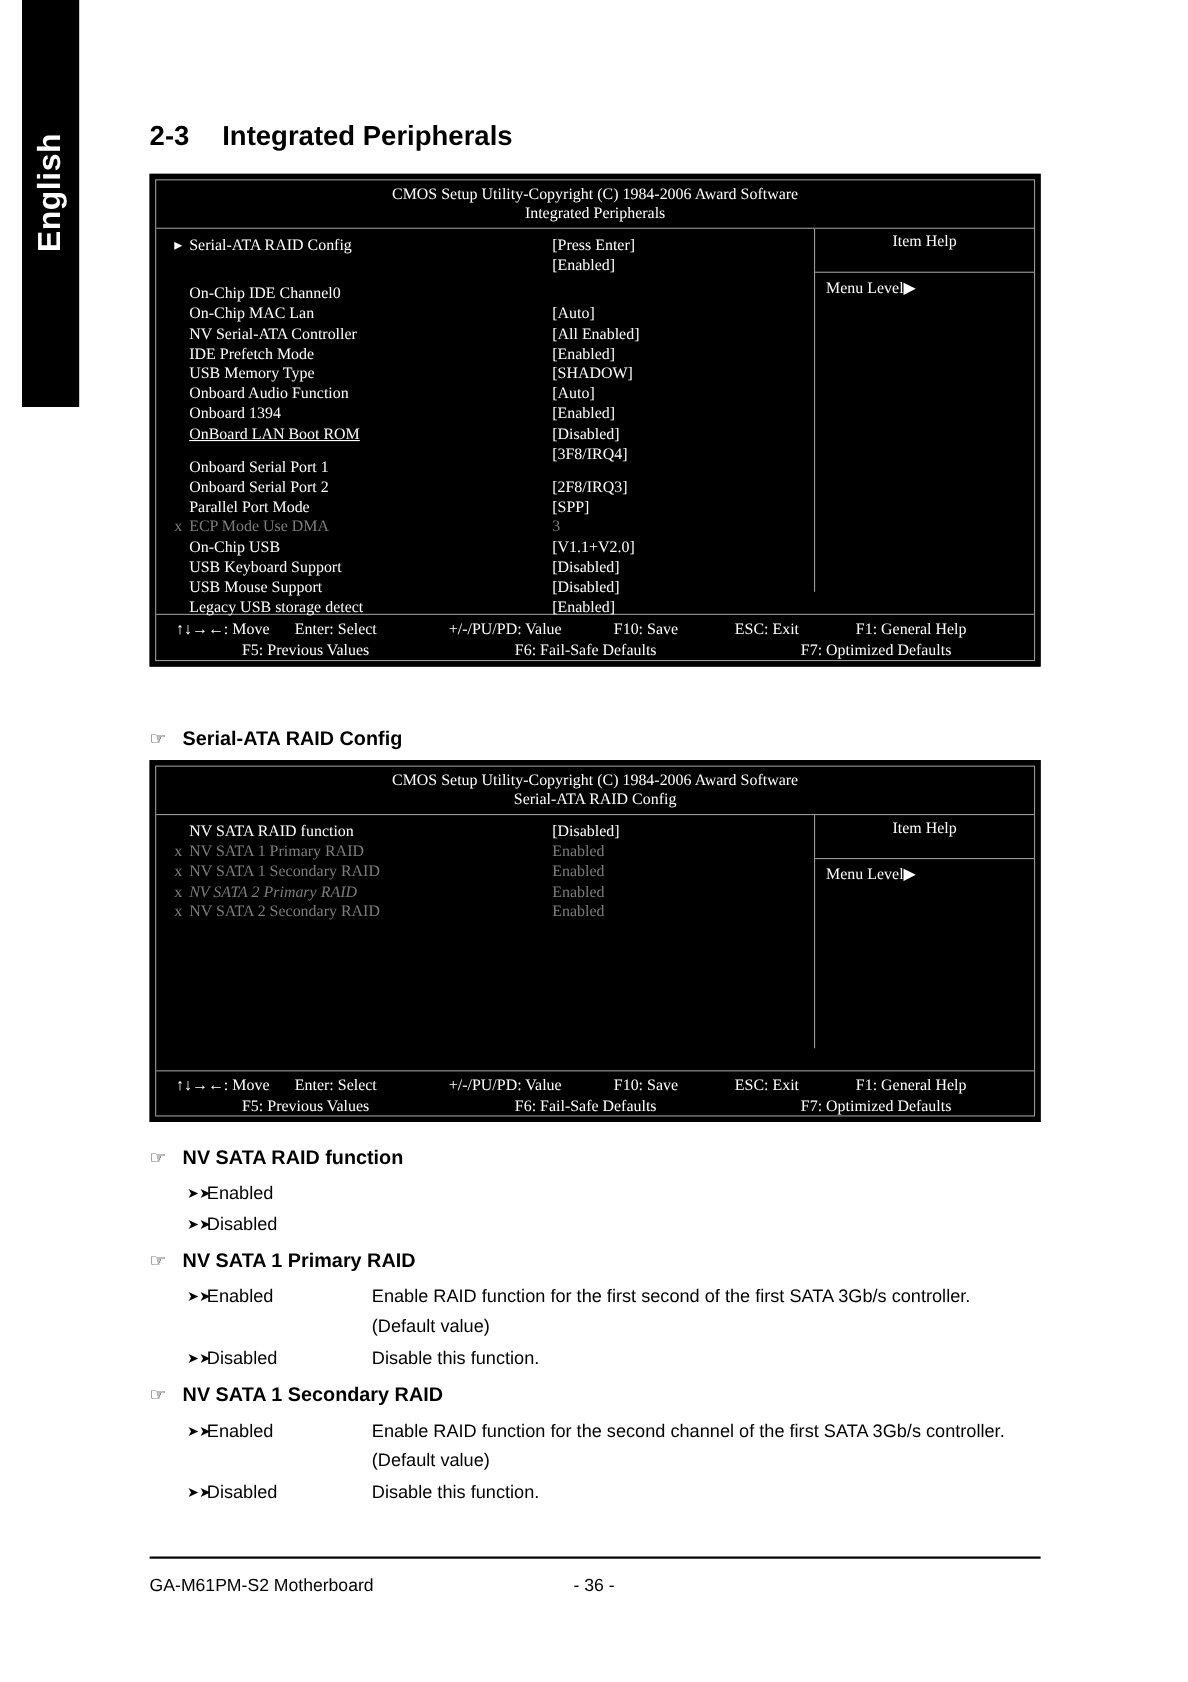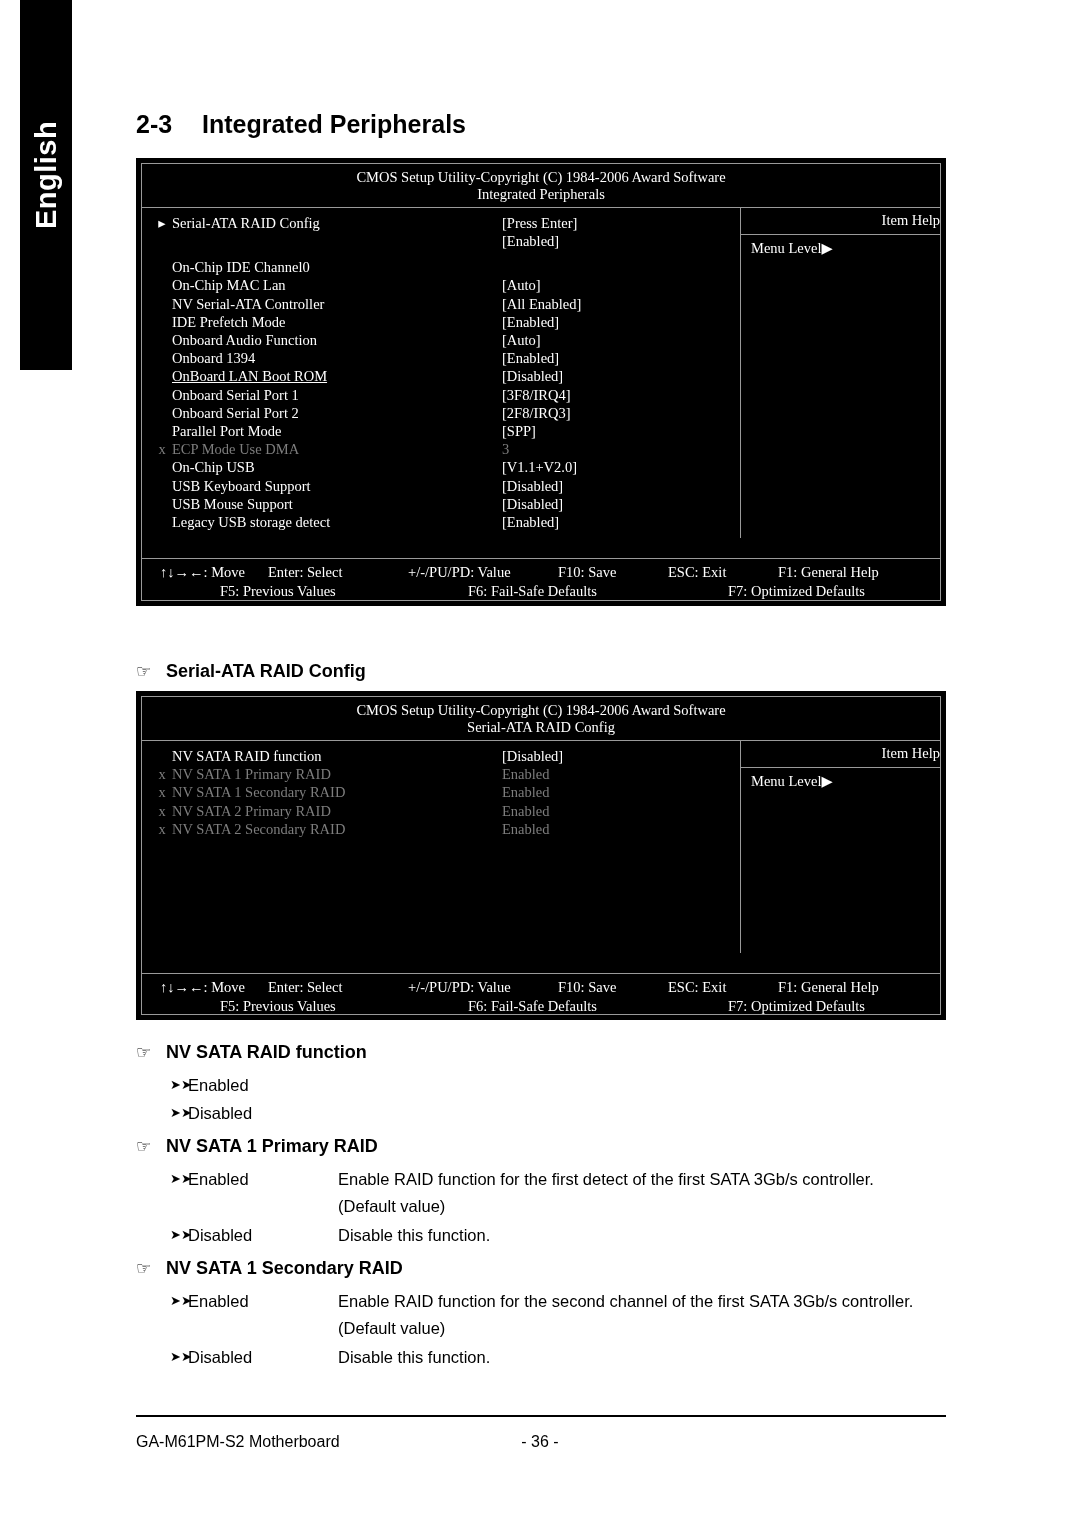--- a/index.html
+++ b/index.html
@@ -92,24 +92,24 @@
     flex: 0 0 auto;
     padding-top: 6px;
   }
   .bios .right-col {
     position: relative;
     flex: 1 1 auto;
     border-left: 1px solid #9a9a9a;
     padding-top: 2px;
   }
   .bios .itemhelp-title {
-    text-align: right;
+    text-align: center;
     font-size: 14.5px;
     border-bottom: 1px solid #9a9a9a;
-    padding: 2px 0 5px 0;
+    padding: 2px 0 18px 0;
   }
   .bios .menulevel {
     font-size: 14.5px;
     padding: 5px 0 0 10px;
   }
   .row {
     display: flex;
     font-size: 14.5px;
     line-height: 18.2px;
     white-space: nowrap;
@@ -238,36 +238,41 @@
             <span class="name" style="width: 330px;">NV Serial-ATA Controller</span>
             <span class="val">[All Enabled]</span>
           </div>
           <div class="row">
             <span class="mark"></span>
             <span class="name" style="width: 330px;">IDE Prefetch Mode</span>
             <span class="val">[Enabled]</span>
           </div>
           <div class="row">
             <span class="mark"></span>
+            <span class="name" style="width: 330px;">USB Memory Type</span>
+            <span class="val">[SHADOW]</span>
+          </div>
+          <div class="row">
+            <span class="mark"></span>
             <span class="name" style="width: 330px;">Onboard Audio Function</span>
             <span class="val">[Auto]</span>
           </div>
           <div class="row">
             <span class="mark"></span>
             <span class="name" style="width: 330px;">Onboard 1394</span>
             <span class="val">[Enabled]</span>
           </div>
           <div class="row">
             <span class="mark"></span>
             <span class="name" style="width: 330px; text-decoration: underline;">OnBoard LAN Boot ROM</span>
             <span class="val">[Disabled]</span>
           </div>
           <div class="row">
             <span class="mark"></span>
-            <span class="name" style="width: 330px;">Onboard Serial Port 1</span>
+            <span class="name" style="width: 330px; margin-top: 12px;">Onboard Serial Port 1</span>
             <span class="val">[3F8/IRQ4]</span>
           </div>
           <div class="row">
             <span class="mark"></span>
             <span class="name" style="width: 330px;">Onboard Serial Port 2</span>
             <span class="val">[2F8/IRQ3]</span>
           </div>
           <div class="row">
             <span class="mark"></span>
             <span class="name" style="width: 330px;">Parallel Port Mode</span>
@@ -348,21 +353,21 @@
             <span class="name" style="width: 330px;">NV SATA 1 Primary RAID</span>
             <span class="val">Enabled</span>
           </div>
           <div class="row dim">
             <span class="mark">x</span>
             <span class="name" style="width: 330px;">NV SATA 1 Secondary RAID</span>
             <span class="val">Enabled</span>
           </div>
           <div class="row dim">
             <span class="mark">x</span>
-            <span class="name" style="width: 330px;">NV SATA 2 Primary RAID</span>
+            <span class="name" style="width: 330px; font-style: italic;">NV SATA 2 Primary RAID</span>
             <span class="val">Enabled</span>
           </div>
           <div class="row dim">
             <span class="mark">x</span>
             <span class="name" style="width: 330px;">NV SATA 2 Secondary RAID</span>
             <span class="val">Enabled</span>
           </div>
         </div>
       <div class="right-col">
         <div class="itemhelp-title">Item Help</div>
@@ -402,21 +407,21 @@
       <span class="arrow">➤➤</span>
       <span class="opt">Disabled</span>
     </div>
     <div class="sub-head" style="left: 136px; top: 1136px;">
       <span class="hand">☞</span>
       <span>NV SATA 1 Primary RAID</span>
     </div>
     <div class="optline" style="left: 170px; top: 1169px; width: 790px;">
       <span class="arrow">➤➤</span>
       <span class="opt">Enabled</span>
-      <span class="desc">Enable RAID function for the first detect of the first SATA 3Gb/s controller.</span>
+      <span class="desc">Enable RAID function for the first second of the first SATA 3Gb/s controller.</span>
     </div>
     <div class="contline" style="left: 338px; top: 1197px;">(Default value)</div>
     <div class="optline" style="left: 170px; top: 1225px; width: 790px;">
       <span class="arrow">➤➤</span>
       <span class="opt">Disabled</span>
       <span class="desc">Disable this function.</span>
     </div>
     <div class="sub-head" style="left: 136px; top: 1258px;">
       <span class="hand">☞</span>
       <span>NV SATA 1 Secondary RAID</span>

